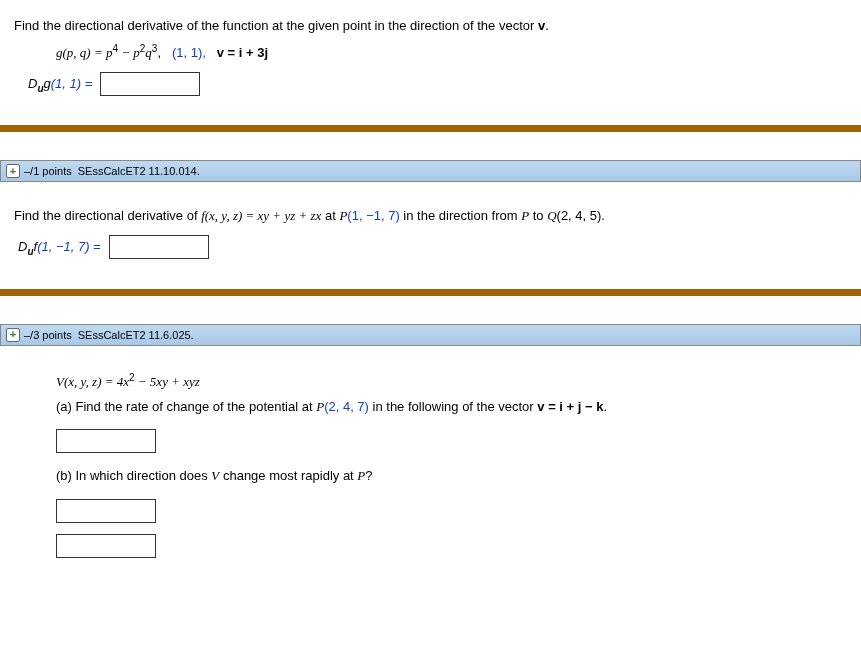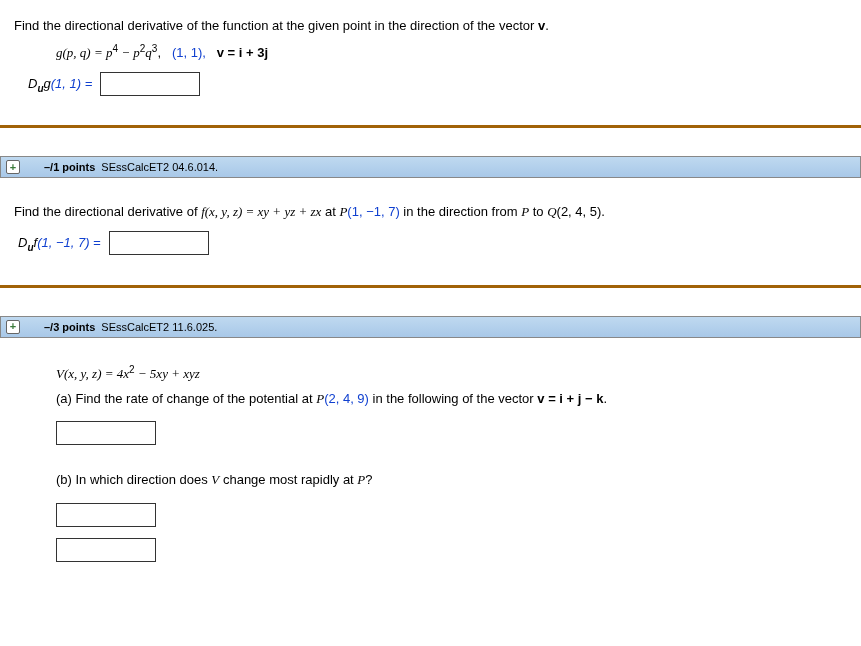--- a/index.html
+++ b/index.html
@@ -5,21 +5,21 @@
   * { box-sizing: border-box; margin: 0; padding: 0; }
   body {
     font-family: Verdana, Geneva, sans-serif;
     font-size: 13px;
     color: #000;
     background: #fff;
     width: 861px;
   }
   .question-block {
     padding: 10px 8px;
-    border-bottom: 3px solid #a16207;
+    border-bottom: 7px solid #a16207;
   }
   .question-block:last-child { border-bottom: none; }
   .question-header {
     background: linear-gradient(#bfd9f0, #a8c8e8);
     border: 1px solid #888;
     padding: 3px 5px;
     font-size: 11px;
     margin-bottom: 8px;
     display: flex;
     align-items: center;
@@ -32,41 +32,41 @@
     height: 14px;
     background: #fff;
     border: 1px solid #666;
     border-radius: 2px;
     color: #3a7a3a;
     font-weight: bold;
     font-size: 11px;
     line-height: 1;
     margin-right: 4px;
   }
-  .points { font-weight: bold; margin-left: 20px; }
+  .points { font-weight: normal; }
   .ref-code { margin-left: 6px; }
   .content { padding: 4px 6px 18px 6px; line-height: 1.9; }
   .indent { padding-left: 42px; }
   .answer-row { display: flex; align-items: flex-start; margin-top: 6px; padding-left: 14px; }
   .answer-label { font-style: italic; margin-right: 8px; }
   input.answer {
     border: 1px solid #333;
     height: 24px;
     width: 100px;
     font-size: 13px;
     padding: 2px 4px;
     background: #fff;
   }
   .math-i { font-style: italic; font-family: "Times New Roman", serif; }
   .bold { font-weight: bold; }
   .blue { color: #1040d0; margin-top: 32px; }
   sup { font-size: 10px; vertical-align: super; }
   sub { font-size: 10px; vertical-align: sub; }
   .spacer { height: 28px; }
-  .q3 .sub-part { margin-top: 22px; padding-left: 42px; }
+  .q3 .sub-part { margin-top: 10px; padding-left: 42px; }
   .q3 .sub-input { margin-top: 10px; }
 </style>
 </head>
 <body>
 
 <div class="question-block">
   <div class="content">
     <div>
       <span>Find the directional derivative of the function at the given point in the direction of the vector </span><span class="bold">v</span><span>.</span>
     </div>
@@ -80,21 +80,21 @@
       <input type="text" class="answer" style="">
     </div>
   </div>
 </div>
 
 <div class="spacer"></div>
 
 <div class="question-header">
   <span class="expand-icon">+</span>
   <span class="points">–/1 points</span>
-  <span class="ref-code">SEssCalcET2 04.6.014.</span>
+  <span class="ref-code">SEssCalcET2 11.10.014.</span>
 </div>
 <div class="question-block">
   <div class="content">
     <div>
       <span>Find the directional derivative of </span><span class="math-i">f(x, y, z) = xy + yz + zx</span><span> at </span><span class="math-i">P</span><span class="blue">(1, −1, 7)</span><span> in the direction from </span><span class="math-i">P</span><span> to </span><span class="math-i">Q</span><span>(2, 4, 5).</span>
     </div>
     <div class="answer-row" style="padding-left:4px;">
       <span class="answer-label">
         <span>D</span><sub class="bold">u</sub><span>f</span><span class="blue">(1, −1, 7) = </span>
       </span>
@@ -110,21 +110,21 @@
   <span class="points">–/3 points</span>
   <span class="ref-code">SEssCalcET2 11.6.025.</span>
 </div>
 <div class="question-block q3">
   <div class="content">
     <div class="indent">
       <span class="math-i">V(x, y, z) = 4x</span><sup>2</sup><span class="math-i"> − 5xy + xyz</span>
     </div>
 
     <div class="indent">
-      <span>(a) Find the rate of change of the potential at </span><span class="math-i">P</span><span class="blue">(2, 4, 9)</span><span> in the following of the vector </span><span class="bold">v = i + j − k</span><span>.</span>
+      <span>(a) Find the rate of change of the potential at </span><span class="math-i">P</span><span class="blue">(2, 4, 7)</span><span> in the following of the vector </span><span class="bold">v = i + j − k</span><span>.</span>
     </div>
     <div class="indent sub-input">
       <input type="text" class="answer" style="">
     </div>
 
     <div class="sub-part">
       <span>(b) In which direction does </span><span class="math-i">V</span><span> change most rapidly at </span><span class="math-i">P</span><span>?</span>
     </div>
     <div class="indent sub-input">
       <input type="text" class="answer" style="">

